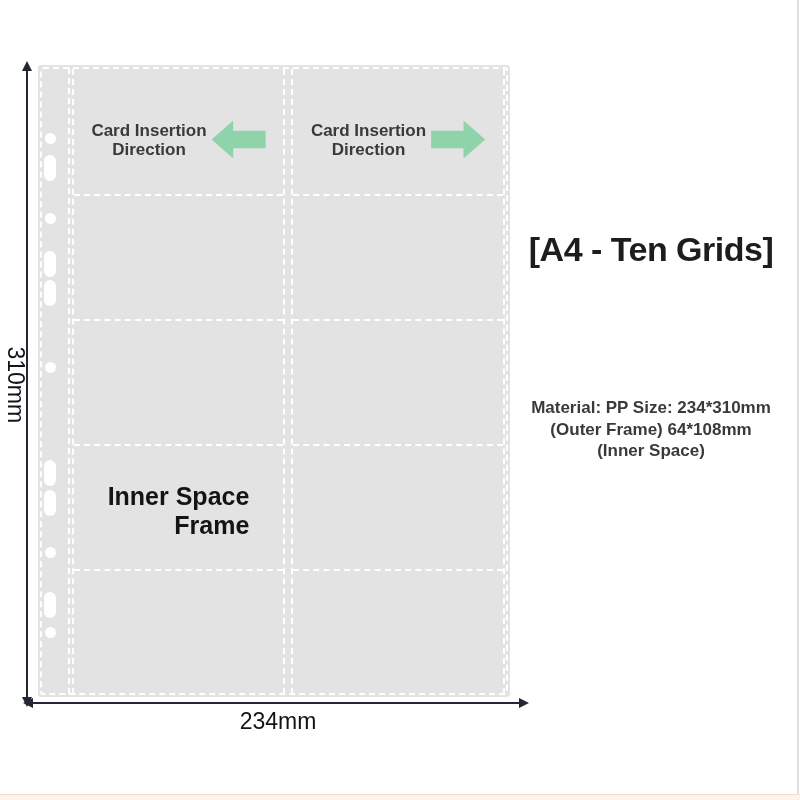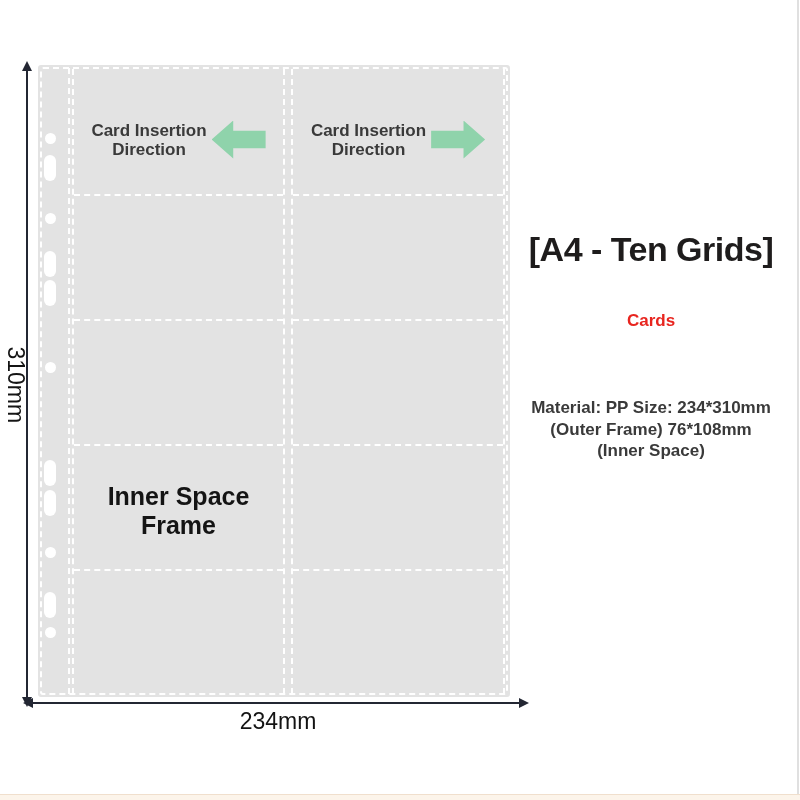--- a/index.html
+++ b/index.html
@@ -22,21 +22,21 @@
   .cell{flex:1 1 20%;box-sizing:border-box;display:flex;align-items:center;justify-content:center;}
   .cell + .cell{border-top:2px dashed #ffffff;}
 
   .row1{padding-top:16px;}
   .ins-label{font-size:17px;line-height:19px;font-weight:bold;color:#3a3a3a;text-align:center;white-space:nowrap;}
   .arrow{width:54px;height:38px;background:#8fd3ab;flex:0 0 auto;margin-left:5px;}
   .arrow-left{clip-path:polygon(0% 50%,40% 0%,40% 27%,100% 27%,100% 73%,40% 73%,40% 100%);}
   .arrow-right{clip-path:polygon(100% 50%,60% 0%,60% 27%,0% 27%,0% 73%,60% 73%,60% 100%);}
 
   .inner-cell{padding-top:6px;}
-  .inner-label{font-size:25px;line-height:29px;font-weight:bold;color:#141414;text-align:center;}
+  .inner-label{font-size:25px;line-height:29px;font-weight:bold;color:#141414;text-align:right;}
 
   
   .dim-v{position:absolute;left:26px;top:70px;width:2px;height:628px;background:#232733;}
   .dim-v::before{content:"";position:absolute;left:-4px;top:-9px;border:5px solid transparent;border-top:none;border-bottom:10px solid #232733;}
   .dim-v::after{content:"";position:absolute;left:-4px;bottom:-9px;border:5px solid transparent;border-bottom:none;border-top:10px solid #232733;}
   .dim-h{position:absolute;left:32px;top:702px;width:488px;height:2px;background:#232733;}
   .dim-h::before{content:"";position:absolute;top:-4px;left:-9px;border:5px solid transparent;border-left:none;border-right:10px solid #232733;}
   .dim-h::after{content:"";position:absolute;top:-4px;right:-9px;border:5px solid transparent;border-right:none;border-left:10px solid #232733;}
   .dim-label{font-size:23px;color:#141414;text-align:center;}
   .dim-label-v{position:absolute;left:-22px;top:370px;width:74px;transform:rotate(90deg);}
@@ -110,24 +110,23 @@
     </div>
 
   <div class="dim-v"></div>
   <div class="dim-label dim-label-v">310mm</div>
   <div class="dim-h"></div>
   <div class="dim-label dim-label-h">234mm</div>
 
   <div class="info-panel">
     <div class="p-title">[A4 - Ten Grids]</div>
     <div class="p-subtitle">
-      <div>Cards</div>
     </div>
     <div class="p-material">
       <div>Material: PP Size: 234*310mm</div>
-      <div>(Outer Frame) 76*108mm</div>
+      <div>(Outer Frame) 64*108mm</div>
       <div>(Inner Space)</div>
     </div>
   </div>
 
   <div class="right-edge-line"></div>
   <div class="bottom-strip"></div>
 </div>
 
 </body></html>

